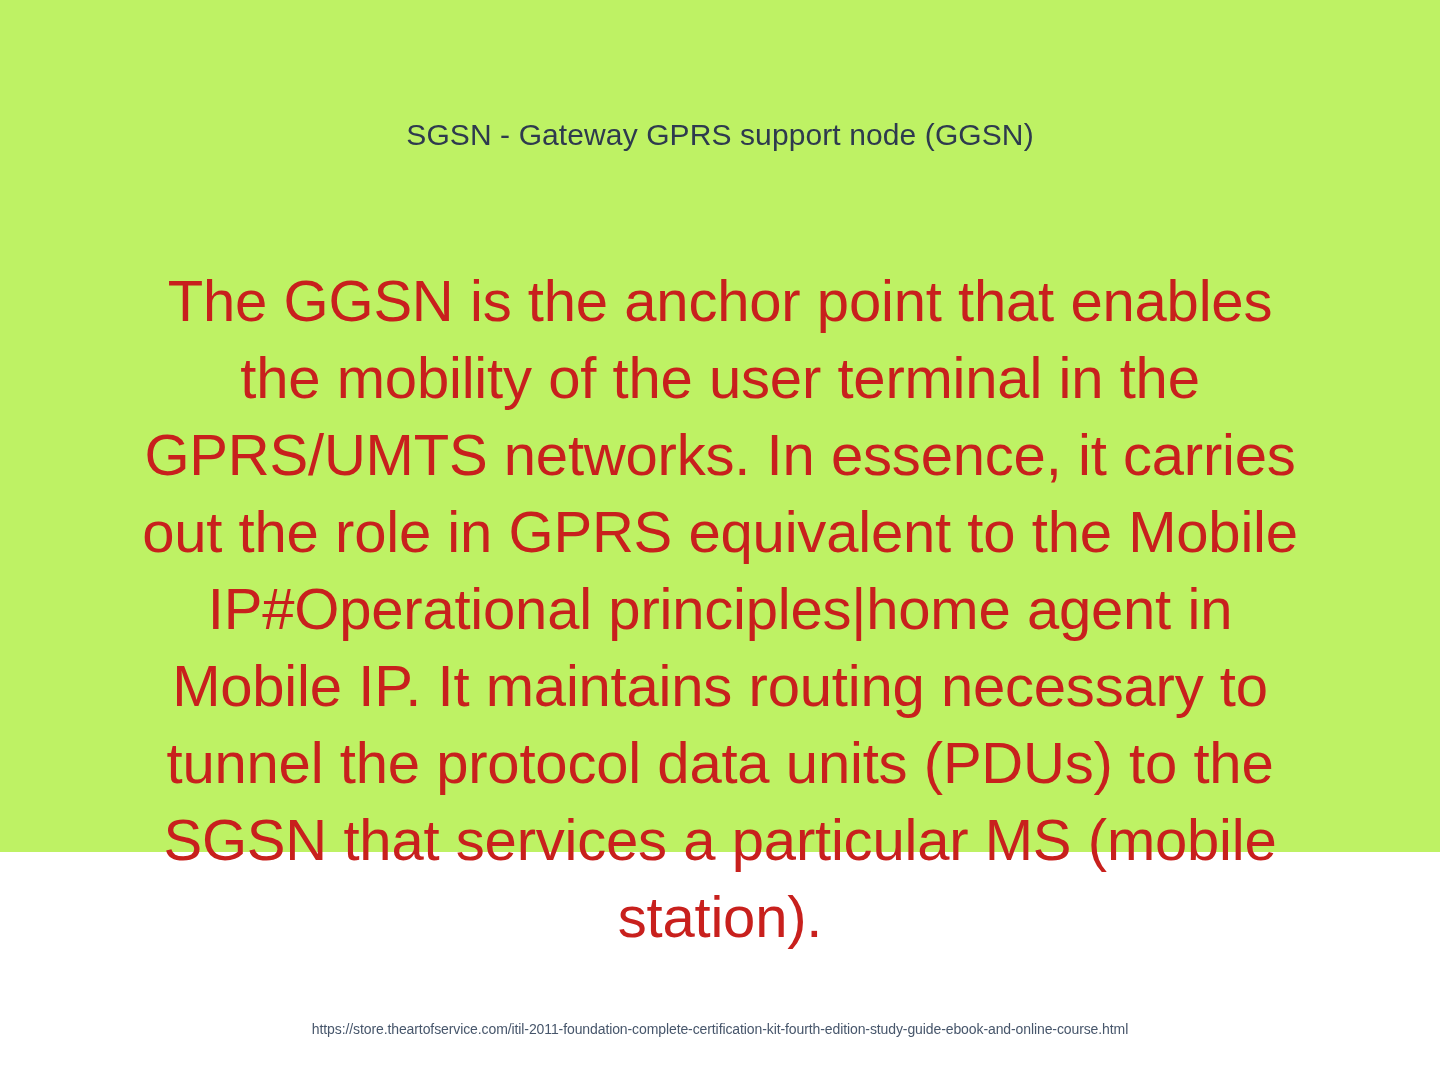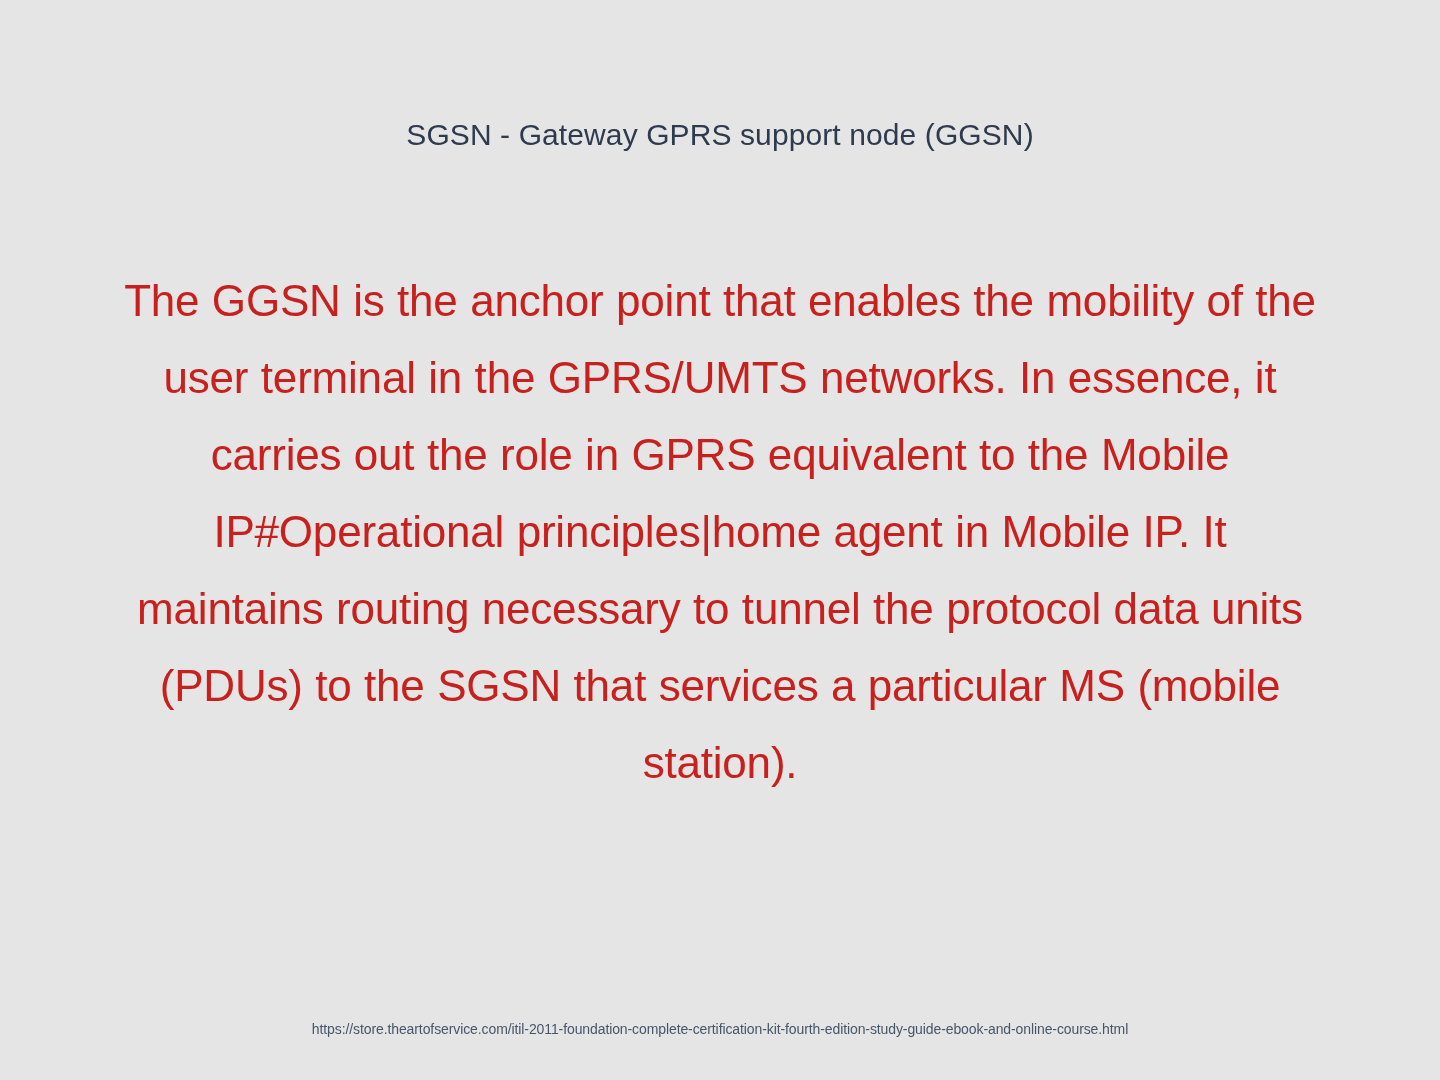--- a/index.html
+++ b/index.html
@@ -13,22 +13,22 @@
     background: #ffffff;
     font-family: "Liberation Sans", "DejaVu Sans", sans-serif;
     overflow: hidden;
     position: relative;
   }
 
   .slide {
     position: absolute;
     inset: 0;
     width: 1440px;
-    height: 1080px;
-    background: #e5e5e5;
+    height: 852px;
+    background: #bef264;
   }
 
   
   .slide-title {
     position: absolute;
     left: 0;
     top: 115px;
     width: 1440px;
     text-align: center;
     font-size: 30px;
@@ -43,21 +43,21 @@
   .body-block {
     position: absolute;
     left: 120px;
     top: 262px;
     width: 1200px;
     text-align: center;
   }
 
   .body-text {
     margin: 0;
-    font-size: 44px;
+    font-size: 58px;
     line-height: 77px;
     font-weight: 400;
     color: #c8201d;
     letter-spacing: -0.2px;
     font-stretch: condensed;
     word-spacing: 0.5px;
   }
 
   
   .footer-url {

